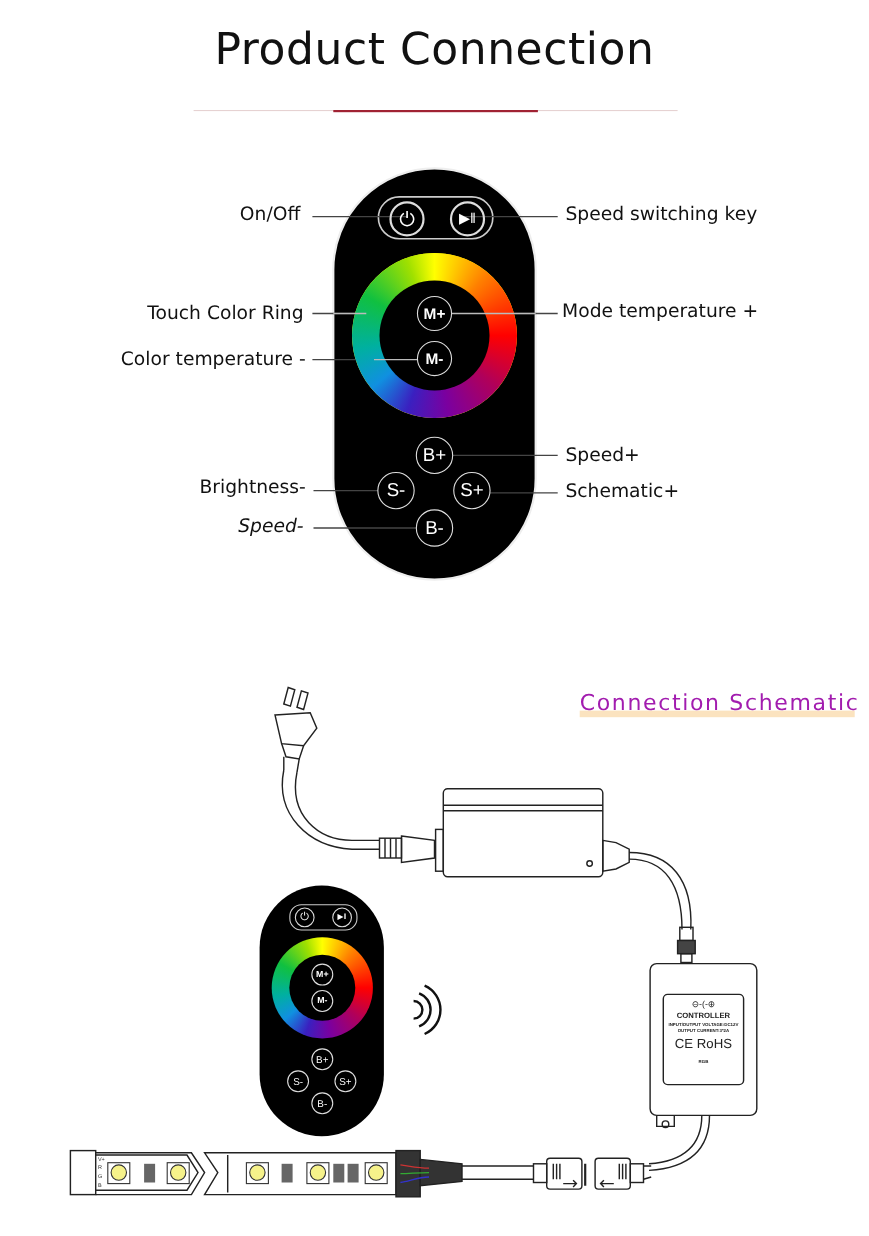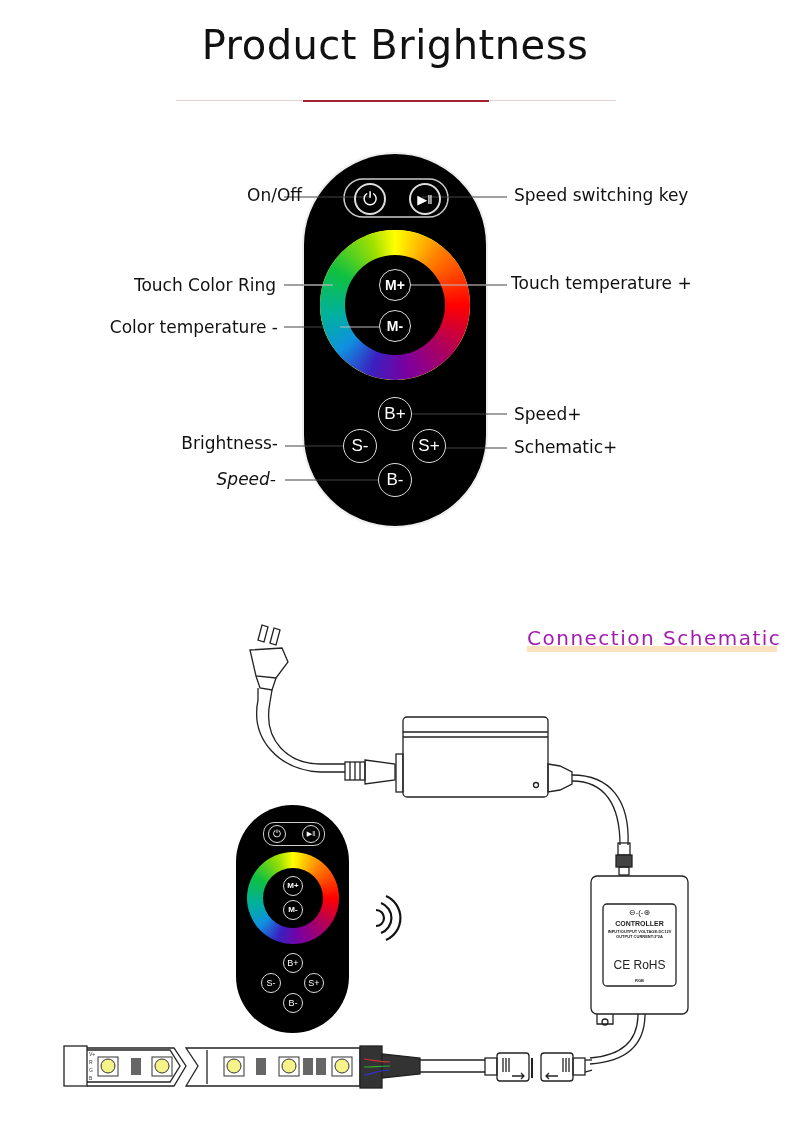--- a/index.html
+++ b/index.html
@@ -10,21 +10,21 @@
   .rule-dark { left:303px; width:186px; top:100px; height:2px; background:#a02233; }
   .lbl { font-size:17px; color:#111; white-space:nowrap; font-family:"DejaVu Sans", sans-serif; }
   .lbl.r { text-align:right; }
   .conn-title { left:527px; top:626px; font-size:20px; letter-spacing:1.5px; color:#a21caf; font-family:"DejaVu Sans", sans-serif; }
   .conn-underline { left:527px; top:646px; width:250px; height:6px; background:#fbe3bf; }
   svg { position:absolute; left:0; top:0; }
 </style>
 </head>
 <body>
 
-<div class="abs title">Product Brightness</div>
+<div class="abs title">Product Connection</div>
 <div class="abs rule-light"></div>
 <div class="abs rule-dark"></div>
 
 <svg width="790" height="1124" viewBox="0 0 790 1124">
   <defs>
     <linearGradient id="g1" x1="0" y1="0" x2="1" y2="0">
       <stop offset="0" stop-color="#00c060"></stop>
         <stop offset="1" stop-color="#ffff00"></stop>
     </linearGradient>
   </defs>
@@ -87,28 +87,28 @@
 <div class="abs" style="left:343px;top:429px;width:32px;height:32px;border:1.5px solid #ddd;border-radius:50%;color:#fff;font-size:17px;display:flex;align-items:center;justify-content:center;background:#000;">
   <span>S-</span>
 </div>
 <div class="abs" style="left:412px;top:429px;width:32px;height:32px;border:1.5px solid #ddd;border-radius:50%;color:#fff;font-size:17px;display:flex;align-items:center;justify-content:center;background:#000;">
   <span>S+</span>
 </div>
 <div class="abs" style="left:378px;top:463px;width:32px;height:32px;border:1.5px solid #ddd;border-radius:50%;color:#fff;font-size:17px;display:flex;align-items:center;justify-content:center;background:#000;">
   <span>B-</span>
 </div>
 
-<div class="abs lbl r" style="right:488px;top:185px;">On/Off</div>
+<div class="abs lbl r" style="right:517px;top:185px;">On/Off</div>
 <div class="abs lbl r" style="right:514px;top:275px;">Touch Color Ring</div>
 <div class="abs lbl r" style="right:512px;top:317px;">Color temperature -</div>
 <div class="abs lbl r" style="right:512px;top:433px;">Brightness-</div>
 <div class="abs lbl r" style="right:514px;top:469px;font-style:italic;">Speed-</div>
 
 <div class="abs lbl" style="left:514px;top:185px;">Speed switching key</div>
-<div class="abs lbl" style="left:511px;top:273px;">Touch temperature +</div>
+<div class="abs lbl" style="left:511px;top:273px;">Mode temperature +</div>
 <div class="abs lbl" style="left:514px;top:404px;">Speed+</div>
 <div class="abs lbl" style="left:514px;top:437px;">Schematic+</div>
 
 <div class="abs conn-underline"></div>
 <div class="abs conn-title">Connection Schematic</div>
 
 <svg width="790" height="1124" viewBox="0 0 790 1124">
   <g fill="none" stroke="#222" stroke-width="1.3">
 
     <g>
@@ -225,21 +225,21 @@
   <div>R</div>
   <div>G</div>
   <div>B</div>
 </div>
 
 <div class="abs" style="left:603px;top:908px;width:73px;text-align:center;color:#222;">
   <div style="font-size:8px;">⊖-(-⊕</div>
   <div style="font-size:7px;font-weight:bold;margin-top:3px;">CONTROLLER</div>
   <div style="font-size:4px;font-weight:bold;white-space:nowrap;margin-top:2px;">INPUT/OUTPUT VOLTAGE:DC12V</div>
   <div style="font-size:4px;font-weight:bold;white-space:nowrap;">OUTPUT CURRENT:3*2A</div>
-  <div style="font-size:12px;margin-top:19px;">CE RoHS</div>
+  <div style="font-size:12px;margin-top:3px;">CE RoHS</div>
   <div style="font-size:4px;font-weight:bold;margin-top:6px;">RGB</div>
 </div>
 
 <div class="abs" style="left:236px;top:805px;width:113px;height:228px;border-radius:57px;background:#000;"></div>
 <div class="abs" style="left:263px;top:822px;width:60px;height:22px;border:1px solid #ccc;border-radius:11px;"></div>
 <div class="abs" style="left:268px;top:825px;width:16px;height:16px;border:1px solid #ddd;border-radius:50%;color:#fff;font-size:10px;text-align:center;line-height:16px;"><span>⏻</span></div>
 <div class="abs" style="left:302px;top:825px;width:16px;height:16px;border:1px solid #ddd;border-radius:50%;color:#fff;font-size:7px;text-align:center;line-height:16px;"><span>▶‖</span></div>
 <div class="abs" style="left:247px;top:852px;width:92px;height:92px;border-radius:50%;
             background:conic-gradient(from 0deg, #ffff00, #ff8000 40deg, #ff0000 90deg, #b0005a 130deg, #7a00a0 170deg, #3a20c0 200deg, #1090e0 230deg, #00b0a0 260deg, #10c040 300deg, #a0e000 340deg, #ffff00 360deg);"></div>
 <div class="abs" style="left:263px;top:868px;width:60px;height:60px;border-radius:50%;background:#000;"></div>

